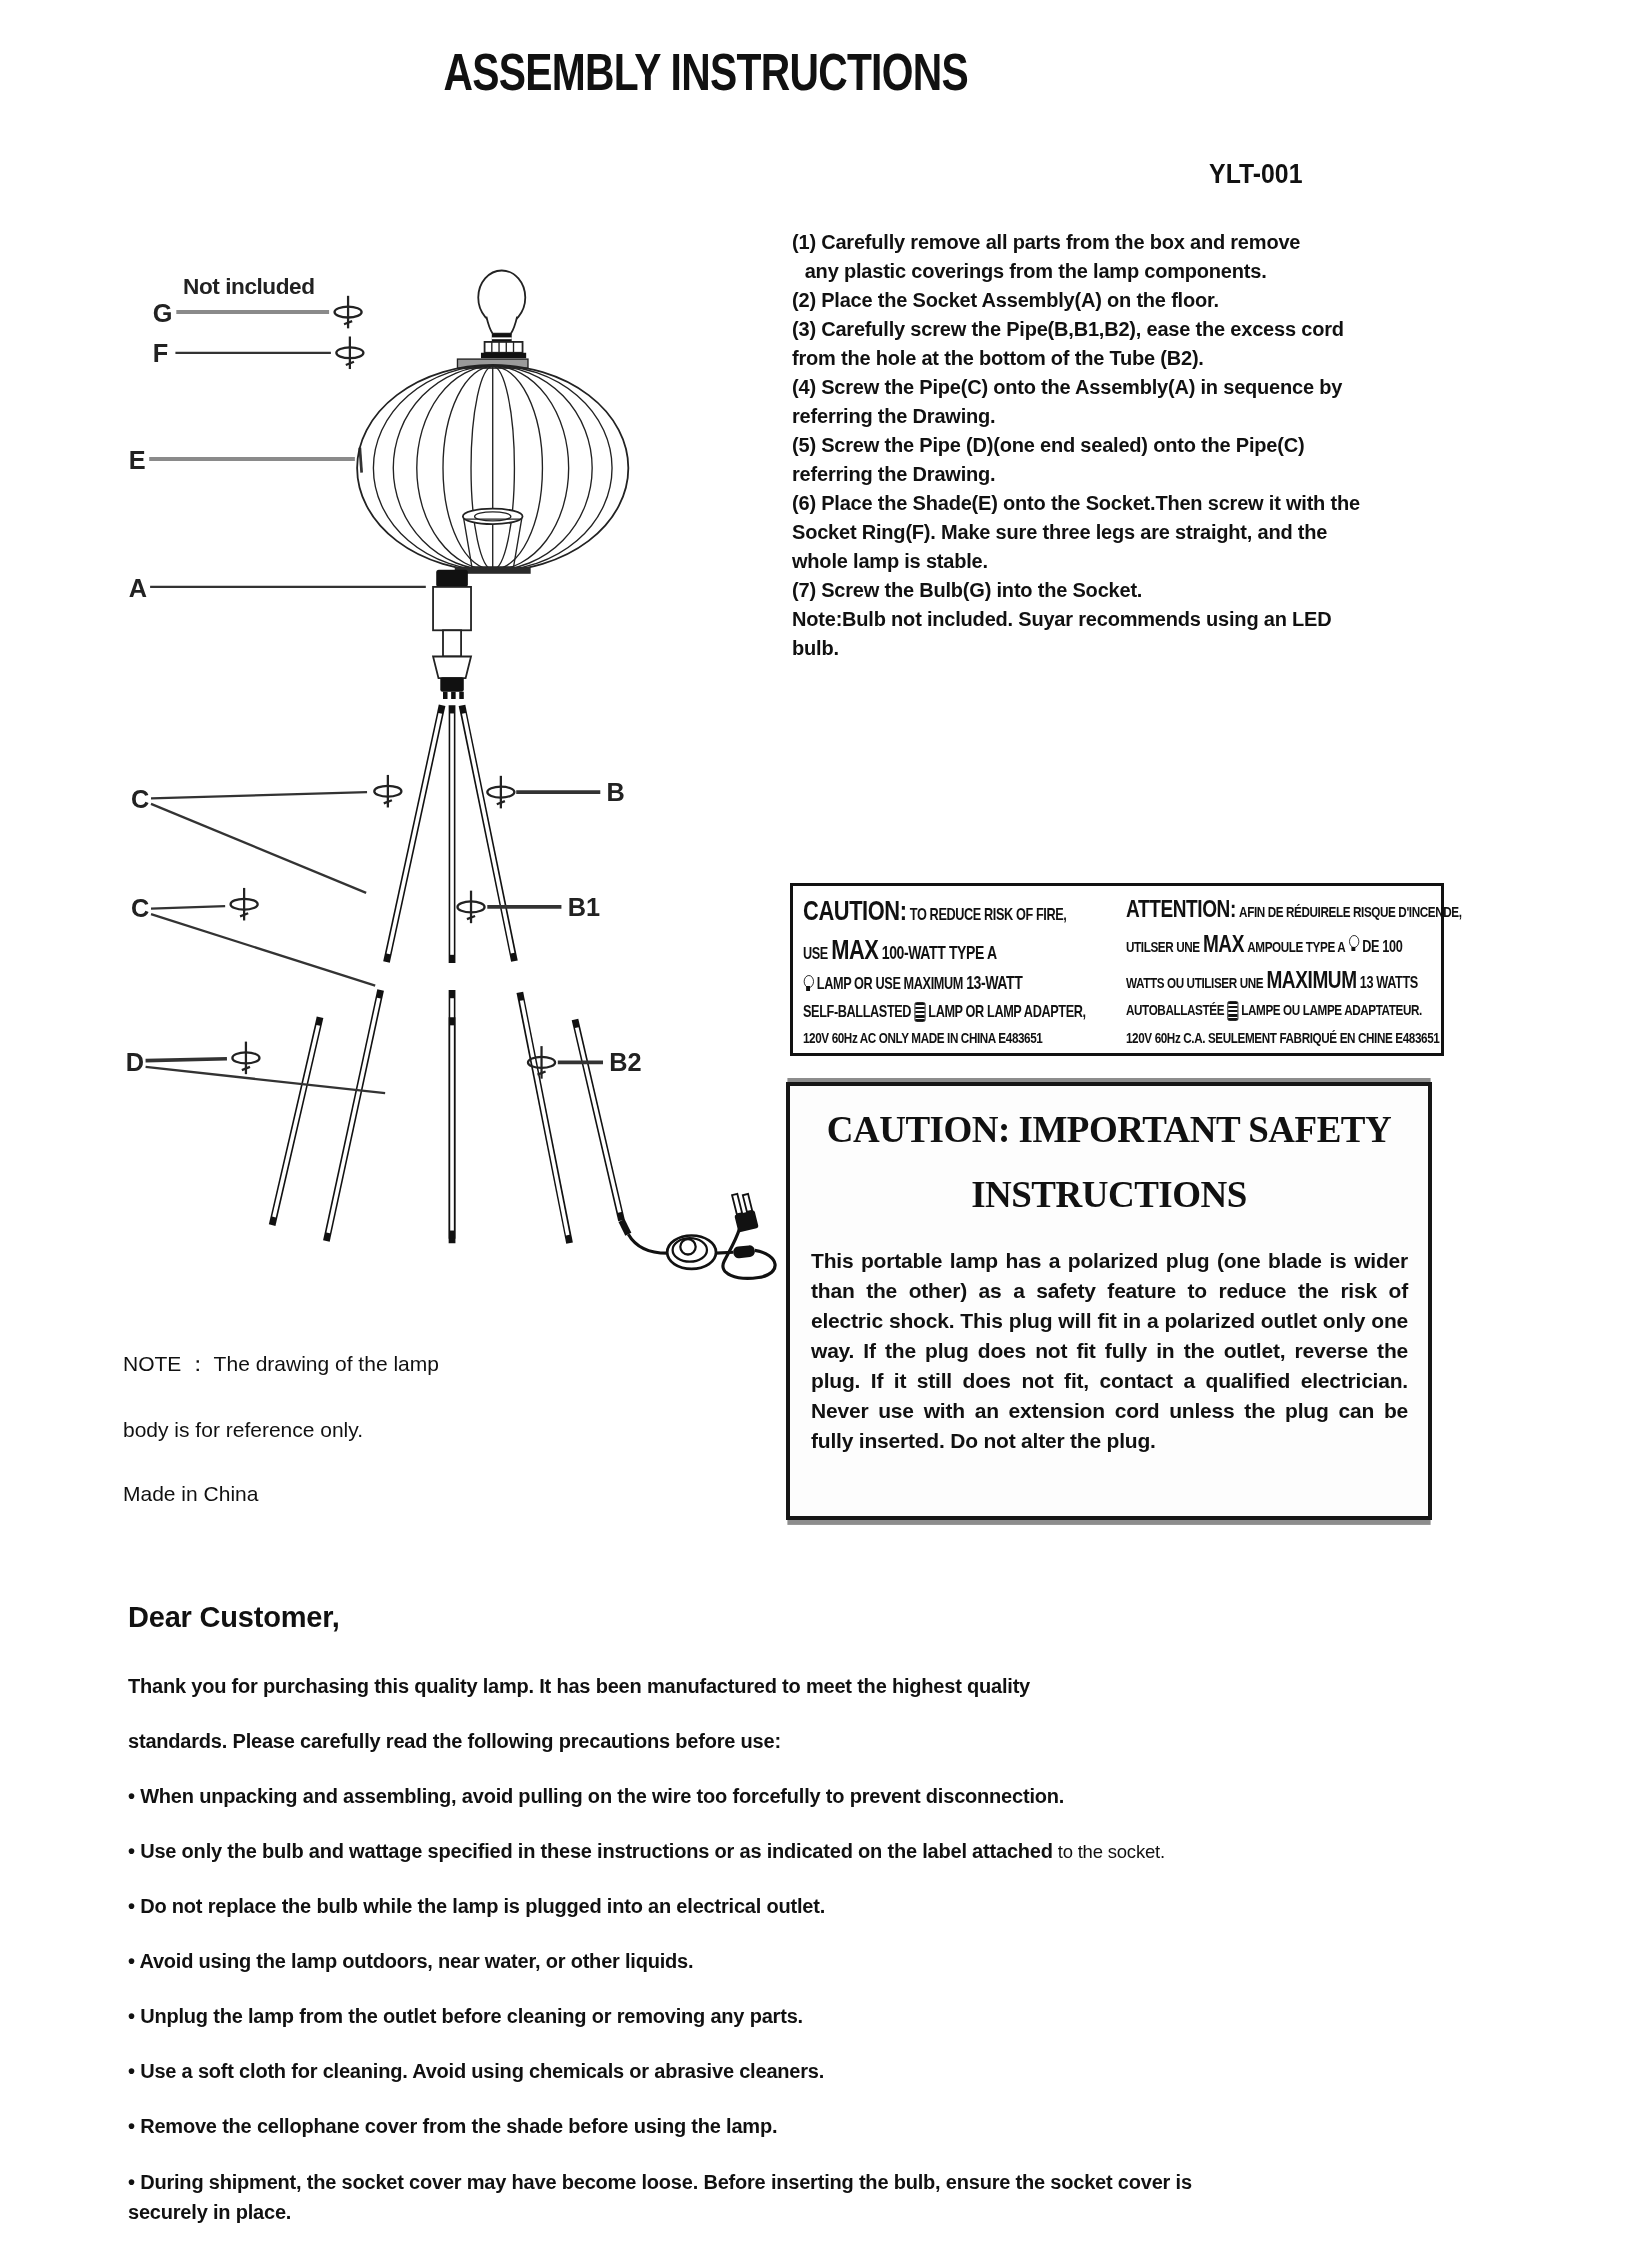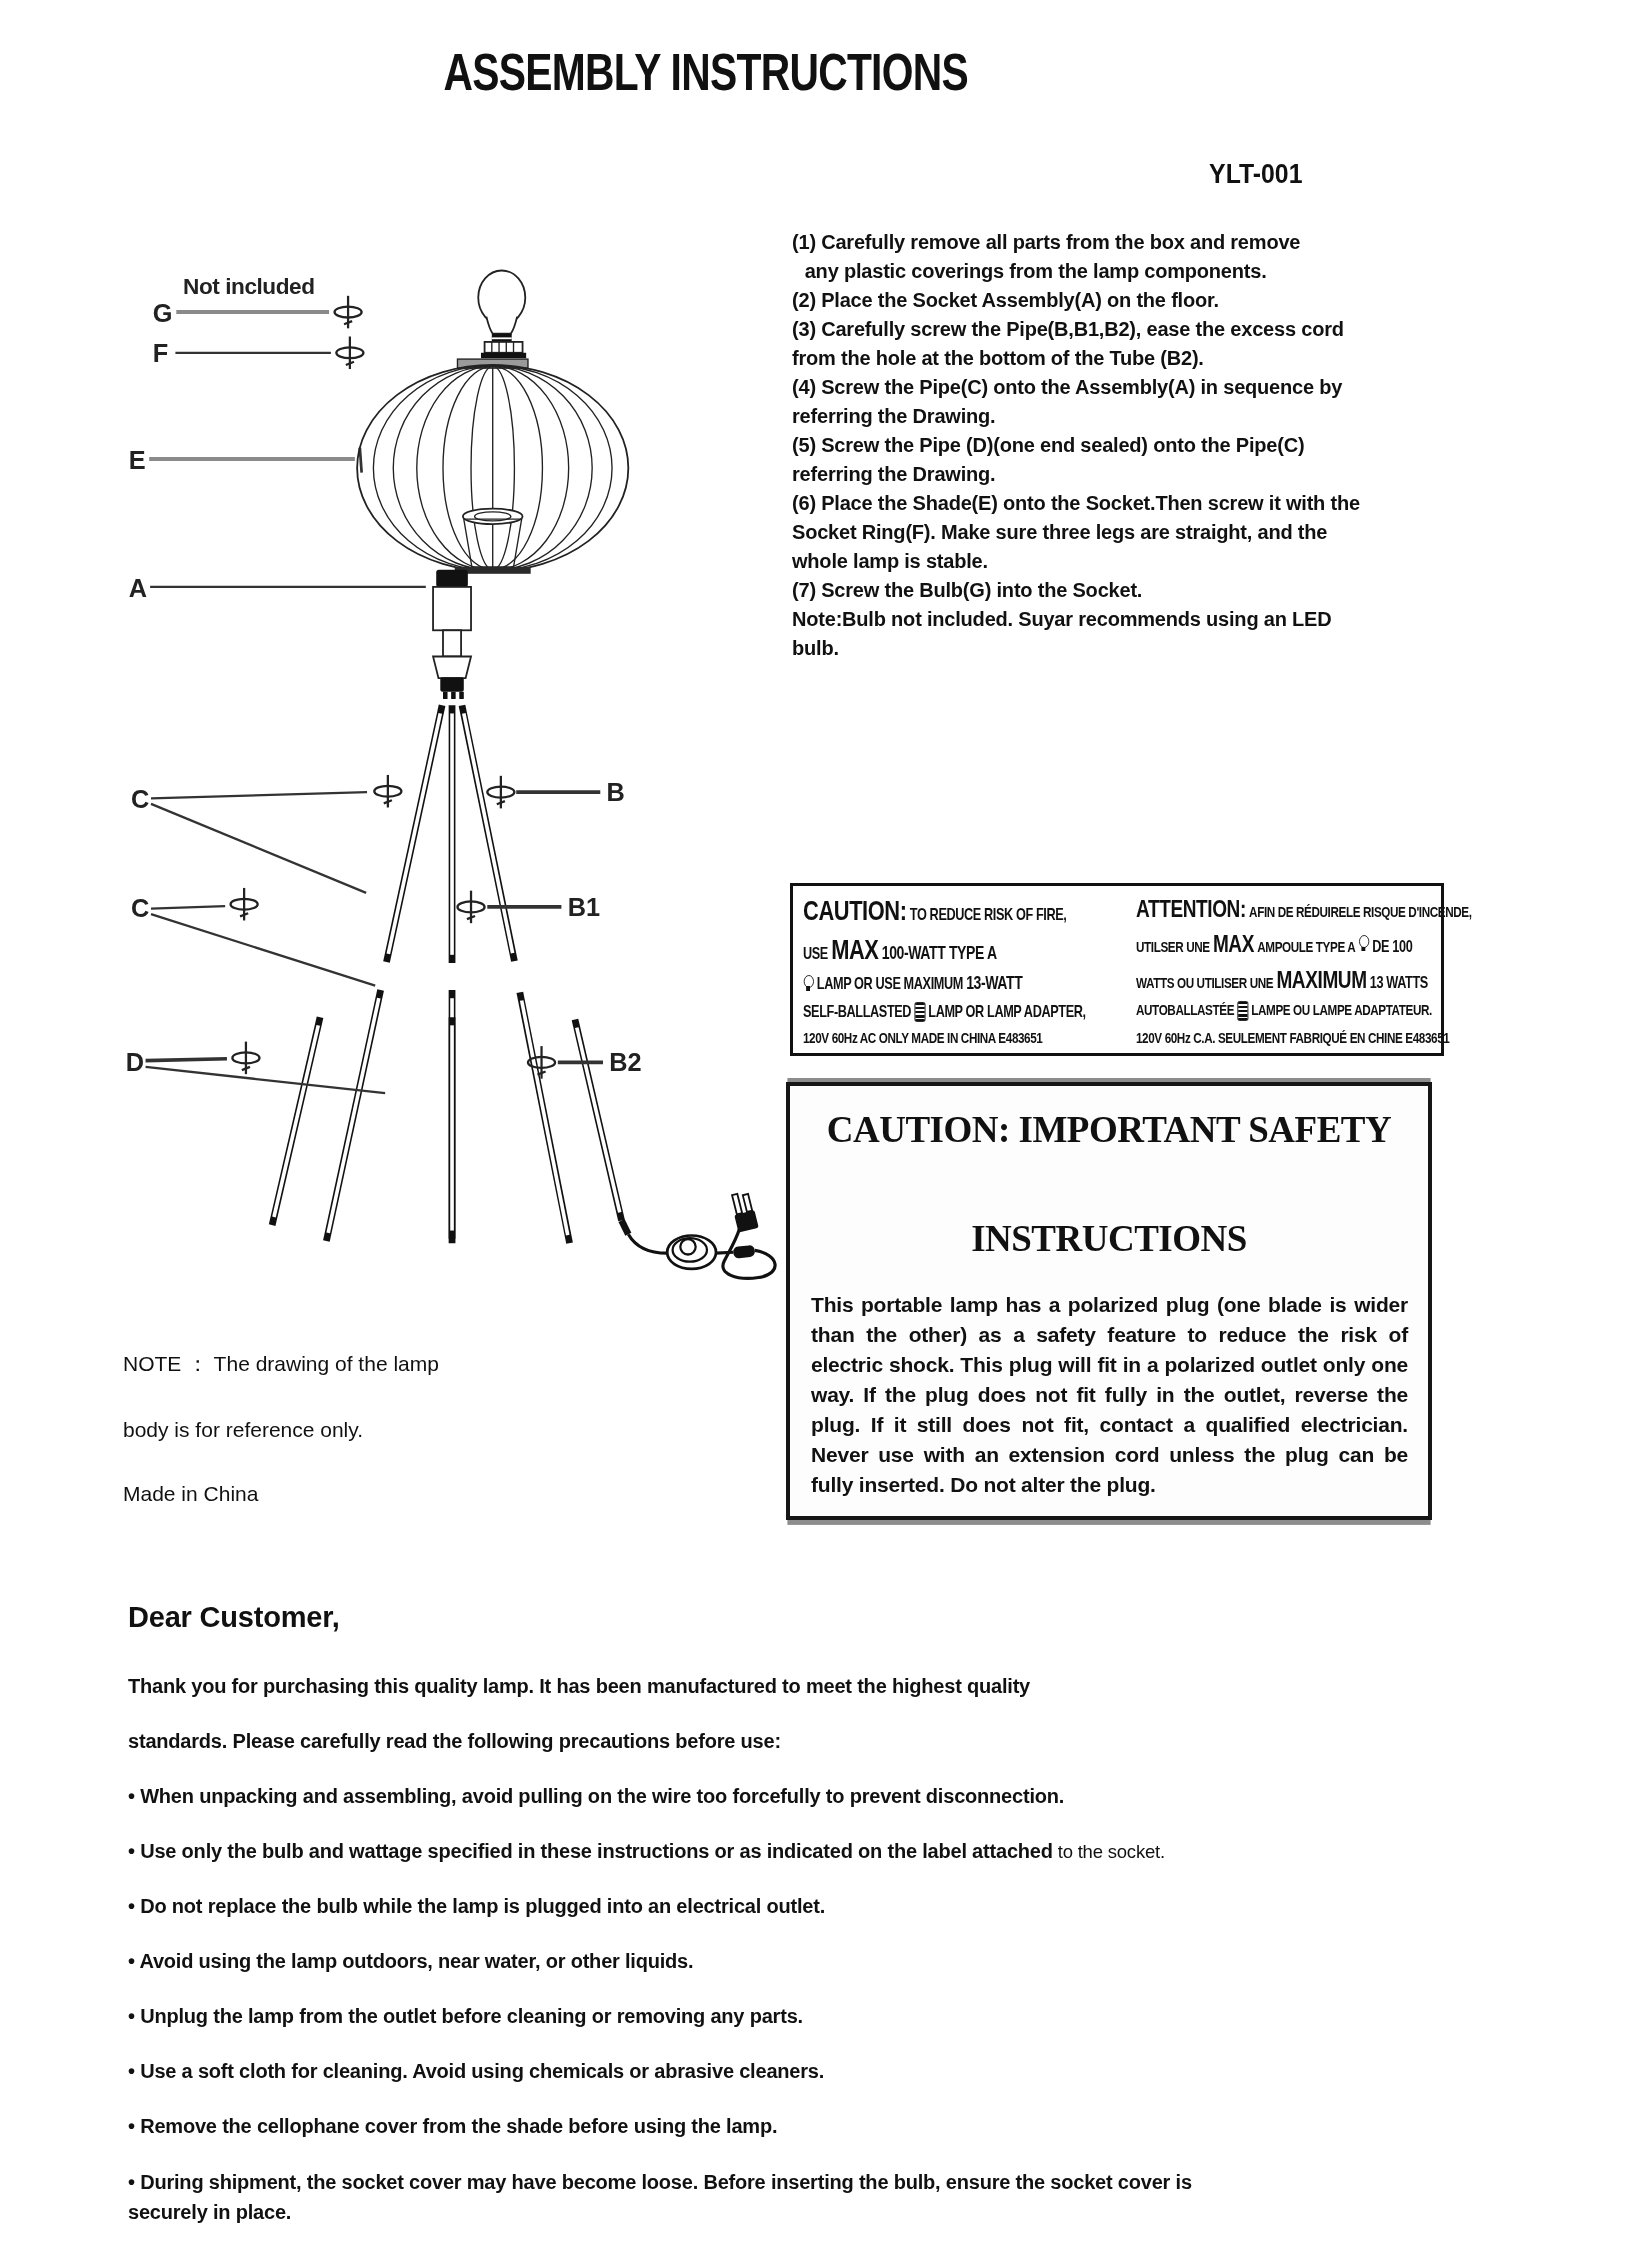--- a/index.html
+++ b/index.html
@@ -24,34 +24,34 @@
   svg .lbl{font-size:56px;}
   svg .ni{font-size:50px;letter-spacing:-1px;}
 
   
   .steps{position:absolute;left:792px;top:228px;width:778px;font-size:20px;font-weight:700;line-height:29px;letter-spacing:-0.2px;}
   .steps p{margin:0;}
   .mb68{margin-bottom:31px;} .mb61{margin-bottom:28px;} .mb51{margin-bottom:23px;} .mb36{margin-bottom:16.3px;}
   .ind{padding-left:12.7px;}
 
   
-  .ratebox{position:absolute;left:790px;top:883px;width:654px;height:173px;border:3.2px solid #111;box-sizing:border-box;display:flex;gap:18px;padding:9px 7.2px 7.2px 10px;}
+  .ratebox{position:absolute;left:790px;top:883px;width:654px;height:173px;border:3.2px solid #111;box-sizing:border-box;display:flex;gap:8px;padding:9px 7.2px 7.2px 10px;}
   .ratecol{width:50%;display:flex;flex-direction:column;justify-content:space-between;}
   .rline{display:flex;align-items:baseline;gap:4.1px;white-space:nowrap;transform:scaleX(0.78);transform-origin:0 50%;font-weight:700;letter-spacing:-0.5px;}
   .r-huge{font-size:28px;} .r-big{font-size:24.4px;} .r-med{font-size:18px;} .r-sm{font-size:16.3px;} .r-tiny{font-size:15px;}
   .bulb-ico{position:relative;width:13.6px;height:18px;flex:0 0 auto;align-self:center;}
   .bulb-ico .gl{position:absolute;left:0.9px;top:0;width:11px;height:11px;border:1.4px solid #111;border-radius:50%;}
   .bulb-ico .bs{position:absolute;left:3.6px;top:11.3px;width:5.4px;height:4.5px;background:#111;}
   .cfl-ico{position:relative;width:11.8px;height:18px;flex:0 0 auto;align-self:center;background:repeating-linear-gradient(#111 0 2.3px,#fff 2.3px 4.1px);border:0.9px solid #111;border-radius:2.3px;}
 
   
   .safebox{position:absolute;left:786px;top:1082px;width:646px;height:438px;border:4.1px solid #161616;box-sizing:border-box;
            box-shadow:0 -5.4px 0 -1.4px #8d8d8d, 0 6.3px 0 -1.4px #8d8d8d;background:#fdfdfd;}
   .safebox .st{font-family:Liberation Serif, serif;font-weight:700;font-size:37px;text-align:center;letter-spacing:-0.5px;}
-  .st1{margin-top:22px;} .st2{margin-top:66px;}
+  .st1{margin-top:22px;} .st2{margin-top:22px;}
   .sbody{margin:30px 20px 0 21px;font-size:21px;font-weight:700;line-height:30px;text-align:justify;letter-spacing:-0.2px;}
 
   
   .noteL{position:absolute;left:123px;top:1350px;width:611px;font-size:21px;font-weight:400;}
   .noteL p{margin:0 0 40px 0;}
 
   
   .cust{position:absolute;left:128px;top:1603px;width:1470px;font-size:20px;font-weight:700;line-height:29px;letter-spacing:-0.2px;}
   .cust .salut{font-size:29px;margin:0 0 40px 0;}
   .cust p{margin:0 0 26px 0;}

